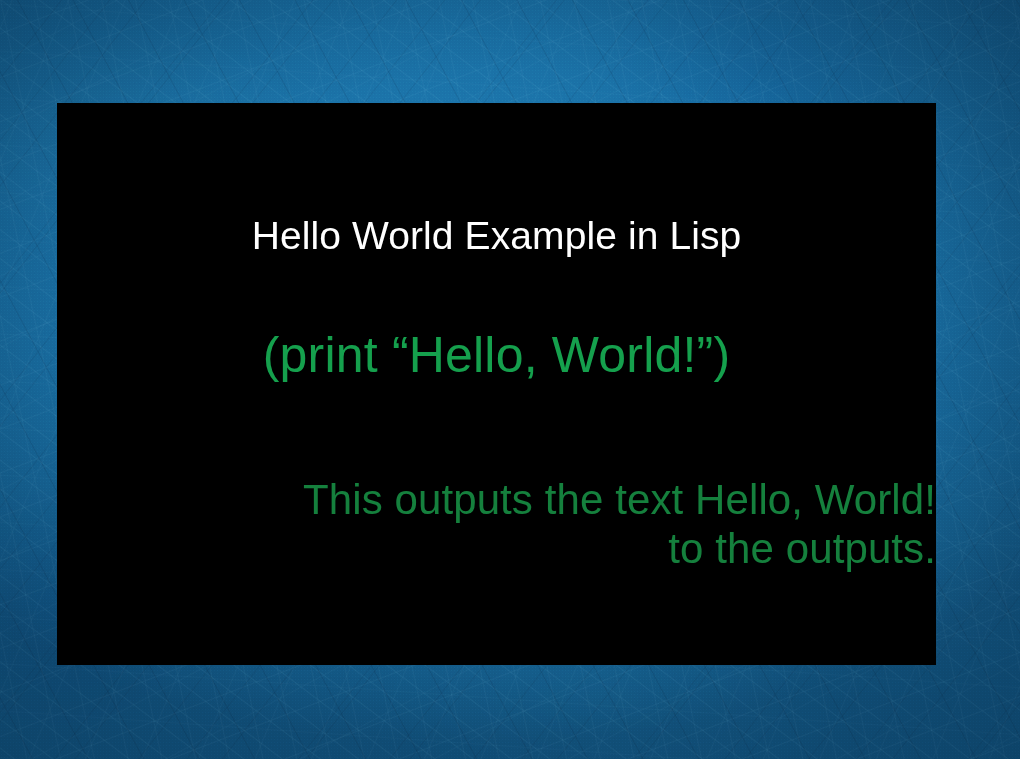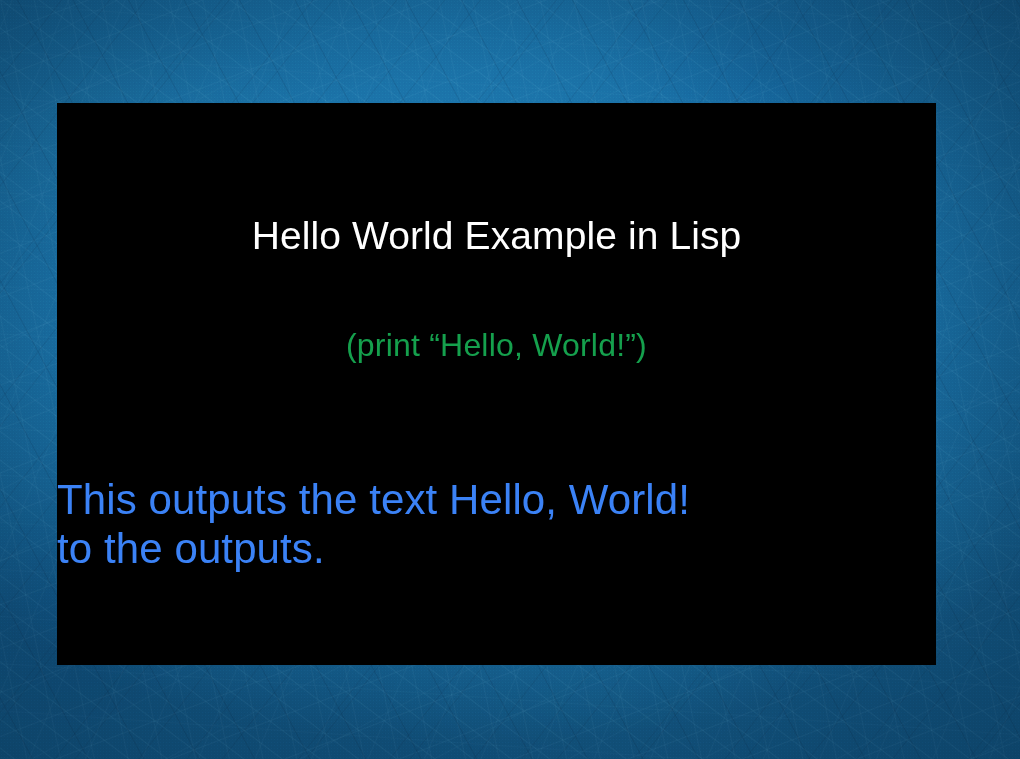--- a/index.html
+++ b/index.html
@@ -100,33 +100,33 @@
     letter-spacing: 0.1px;
   }
 
   .code-line {
     position: absolute;
     left: 0;
     right: 0;
     top: 225px;
     text-align: center;
     color: #15a04d;
-    font-size: 32px;
+    font-size: 50px;
     font-weight: 400;
     line-height: 1.1;
     letter-spacing: 0.2px;
   }
 
   .explanation {
     position: absolute;
     left: 0;
     right: 0;
     top: 372px;
-    text-align: left;
-    color: #3b82f6;
+    text-align: right;
+    color: #15803d;
     font-size: 42px;
     font-weight: 400;
     line-height: 1.17;
     letter-spacing: 0.1px;
   }
   .explanation-line {
     display: block;
   }
 </style>
 </head>

